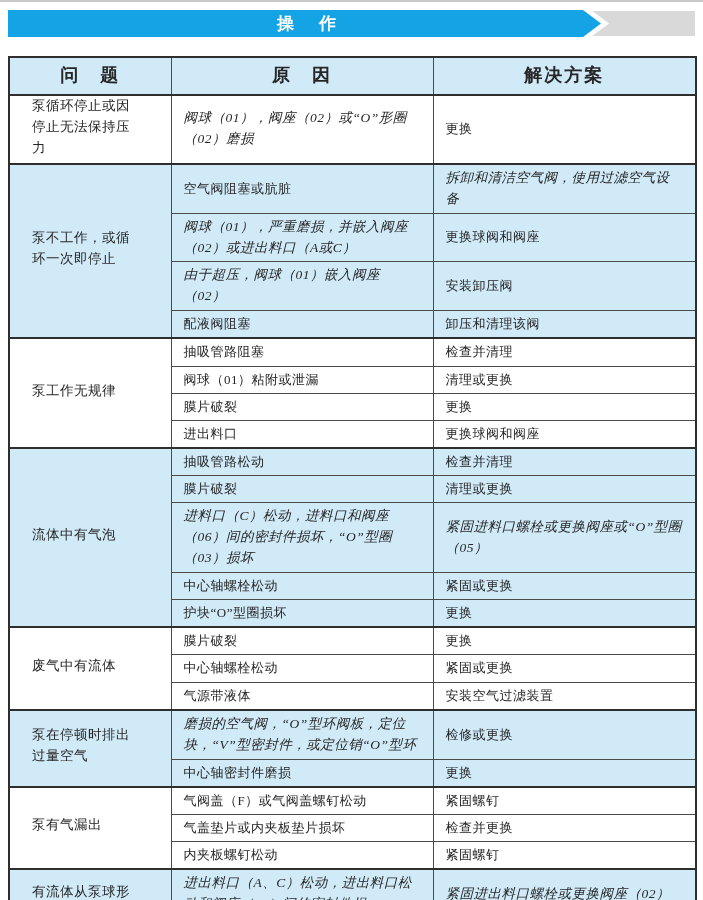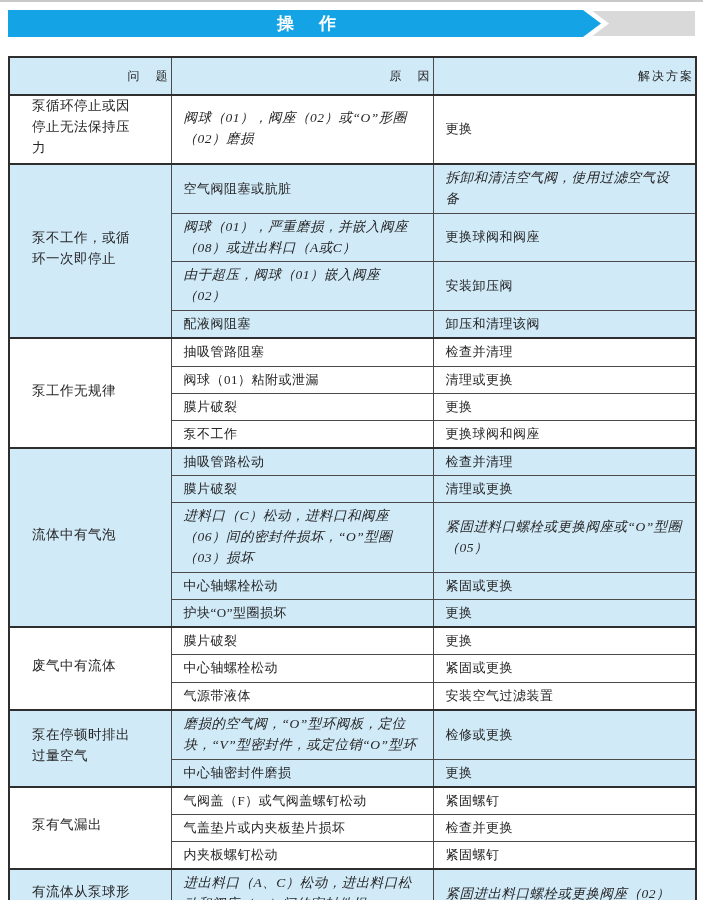--- a/index.html
+++ b/index.html
@@ -71,26 +71,25 @@
   col.c-solution { width: 263px; }
 
   th, td {
     border: 1px solid #4a4a4a;
     vertical-align: middle;
     line-height: 1.55;
     letter-spacing: 0.5px;
   }
   thead th {
     background: var(--hl, #d0eaf8);
-    font-weight: normal;
-    font-size: 12px;
+    font-weight: bold;
+    font-size: 18px;
     letter-spacing: 2px;
     height: 34px;
     border-bottom: 2px solid #2e2e2e;
-    text-align: right;
   }
   tr.hl td    { background: var(--hl, #d0eaf8); }
   tr.plain td { background: var(--plain, #ffffff); }
   tr.group-start td { border-top: 2px solid #2e2e2e; }
 
   td.problem {
     text-align: left;
     padding: 0 36px 4px 22px;
     font-size: 13.5px;
     margin-left: 20px;
@@ -136,21 +135,21 @@
           <td class="problem" rowspan="1">泵循环停止或因停止无法保持压力</td>
           <td class="cause long">阀球（01），阀座（02）或“O”形圈（02）磨损</td>
           <td class="solution">更换</td>
         </tr>
         <tr class="hl group-start">
           <td class="problem" rowspan="4">泵不工作，或循环一次即停止</td>
           <td class="cause">空气阀阻塞或肮脏</td>
           <td class="solution long">拆卸和清洁空气阀，使用过滤空气设备</td>
         </tr>
         <tr class="hl">
-          <td class="cause long">阀球（01），严重磨损，并嵌入阀座（08）或进出料口（A或C）</td>
+          <td class="cause long">阀球（01），严重磨损，并嵌入阀座（02）或进出料口（A或C）</td>
           <td class="solution">更换球阀和阀座</td>
         </tr>
         <tr class="hl">
           <td class="cause long">由于超压，阀球（01）嵌入阀座（02）</td>
           <td class="solution">安装卸压阀</td>
         </tr>
         <tr class="hl">
           <td class="cause">配液阀阻塞</td>
           <td class="solution">卸压和清理该阀</td>
         </tr>
@@ -161,21 +160,21 @@
         </tr>
         <tr class="plain">
           <td class="cause">阀球（01）粘附或泄漏</td>
           <td class="solution">清理或更换</td>
         </tr>
         <tr class="plain">
           <td class="cause">膜片破裂</td>
           <td class="solution">更换</td>
         </tr>
         <tr class="plain">
-          <td class="cause">泵不工作</td>
+          <td class="cause">进出料口</td>
           <td class="solution">更换球阀和阀座</td>
         </tr>
         <tr class="hl group-start">
           <td class="problem" rowspan="5">流体中有气泡</td>
           <td class="cause">抽吸管路松动</td>
           <td class="solution">检查并清理</td>
         </tr>
         <tr class="hl">
           <td class="cause">膜片破裂</td>
           <td class="solution">清理或更换</td>

